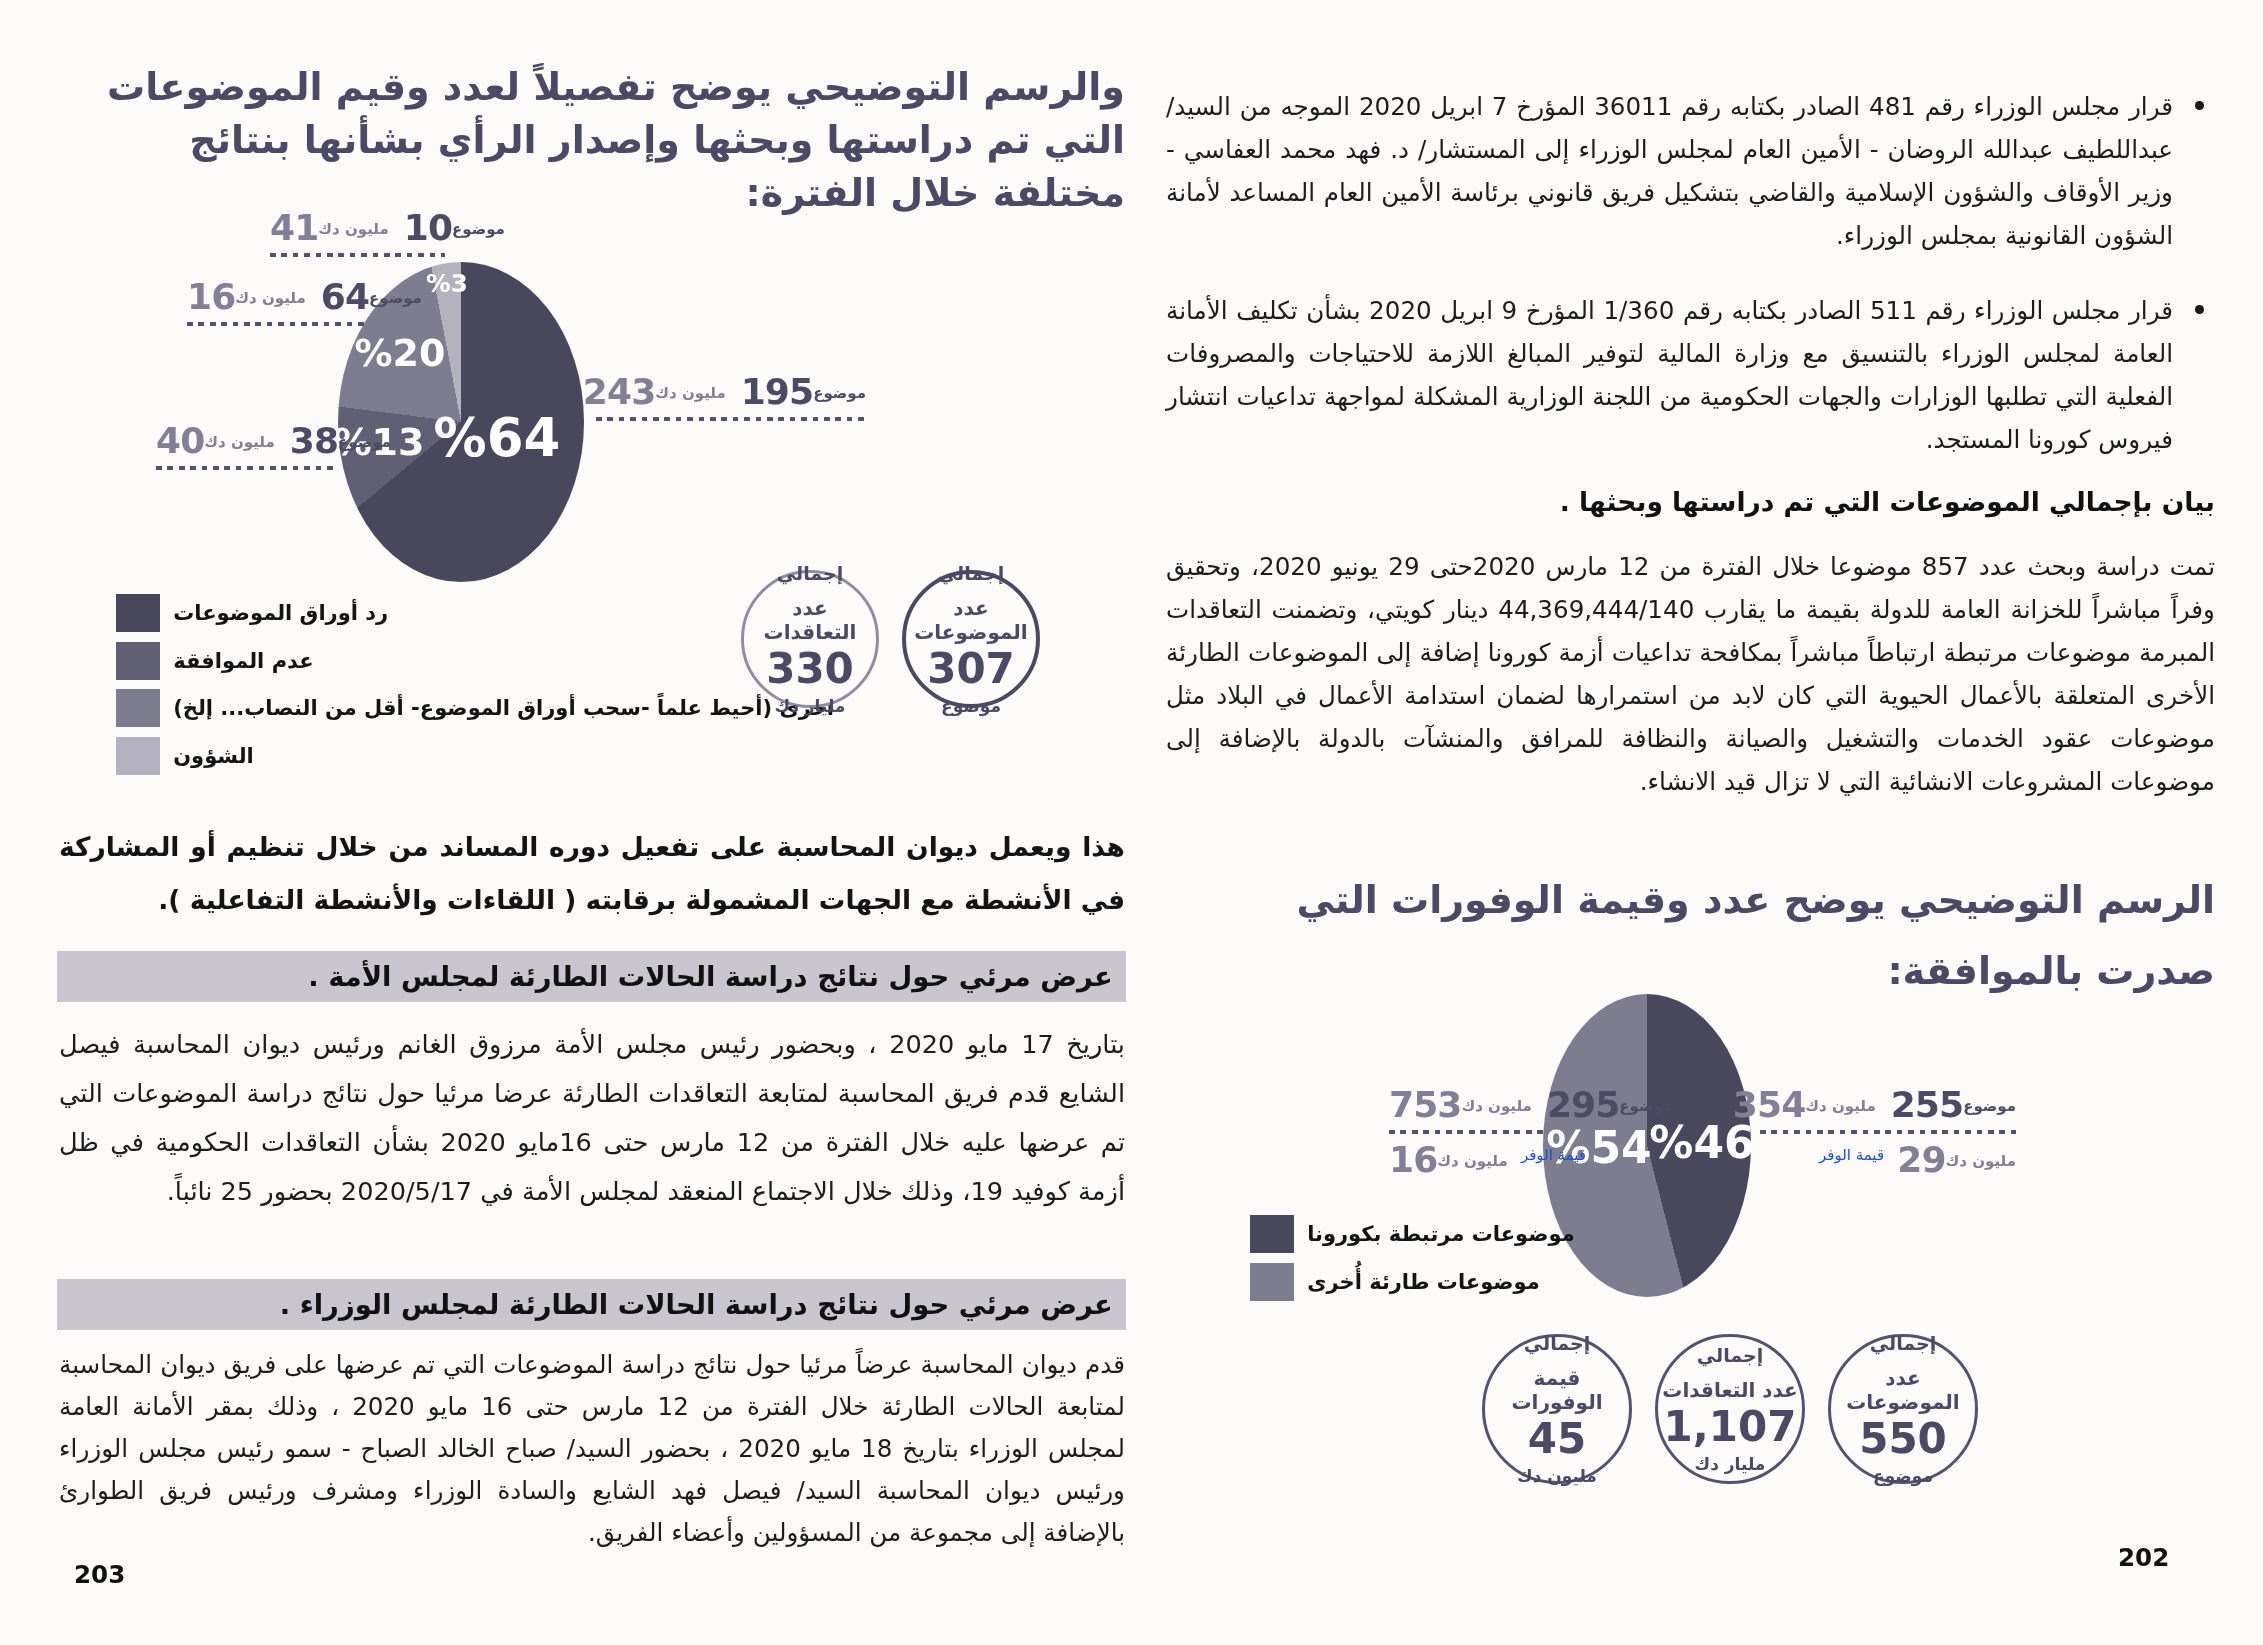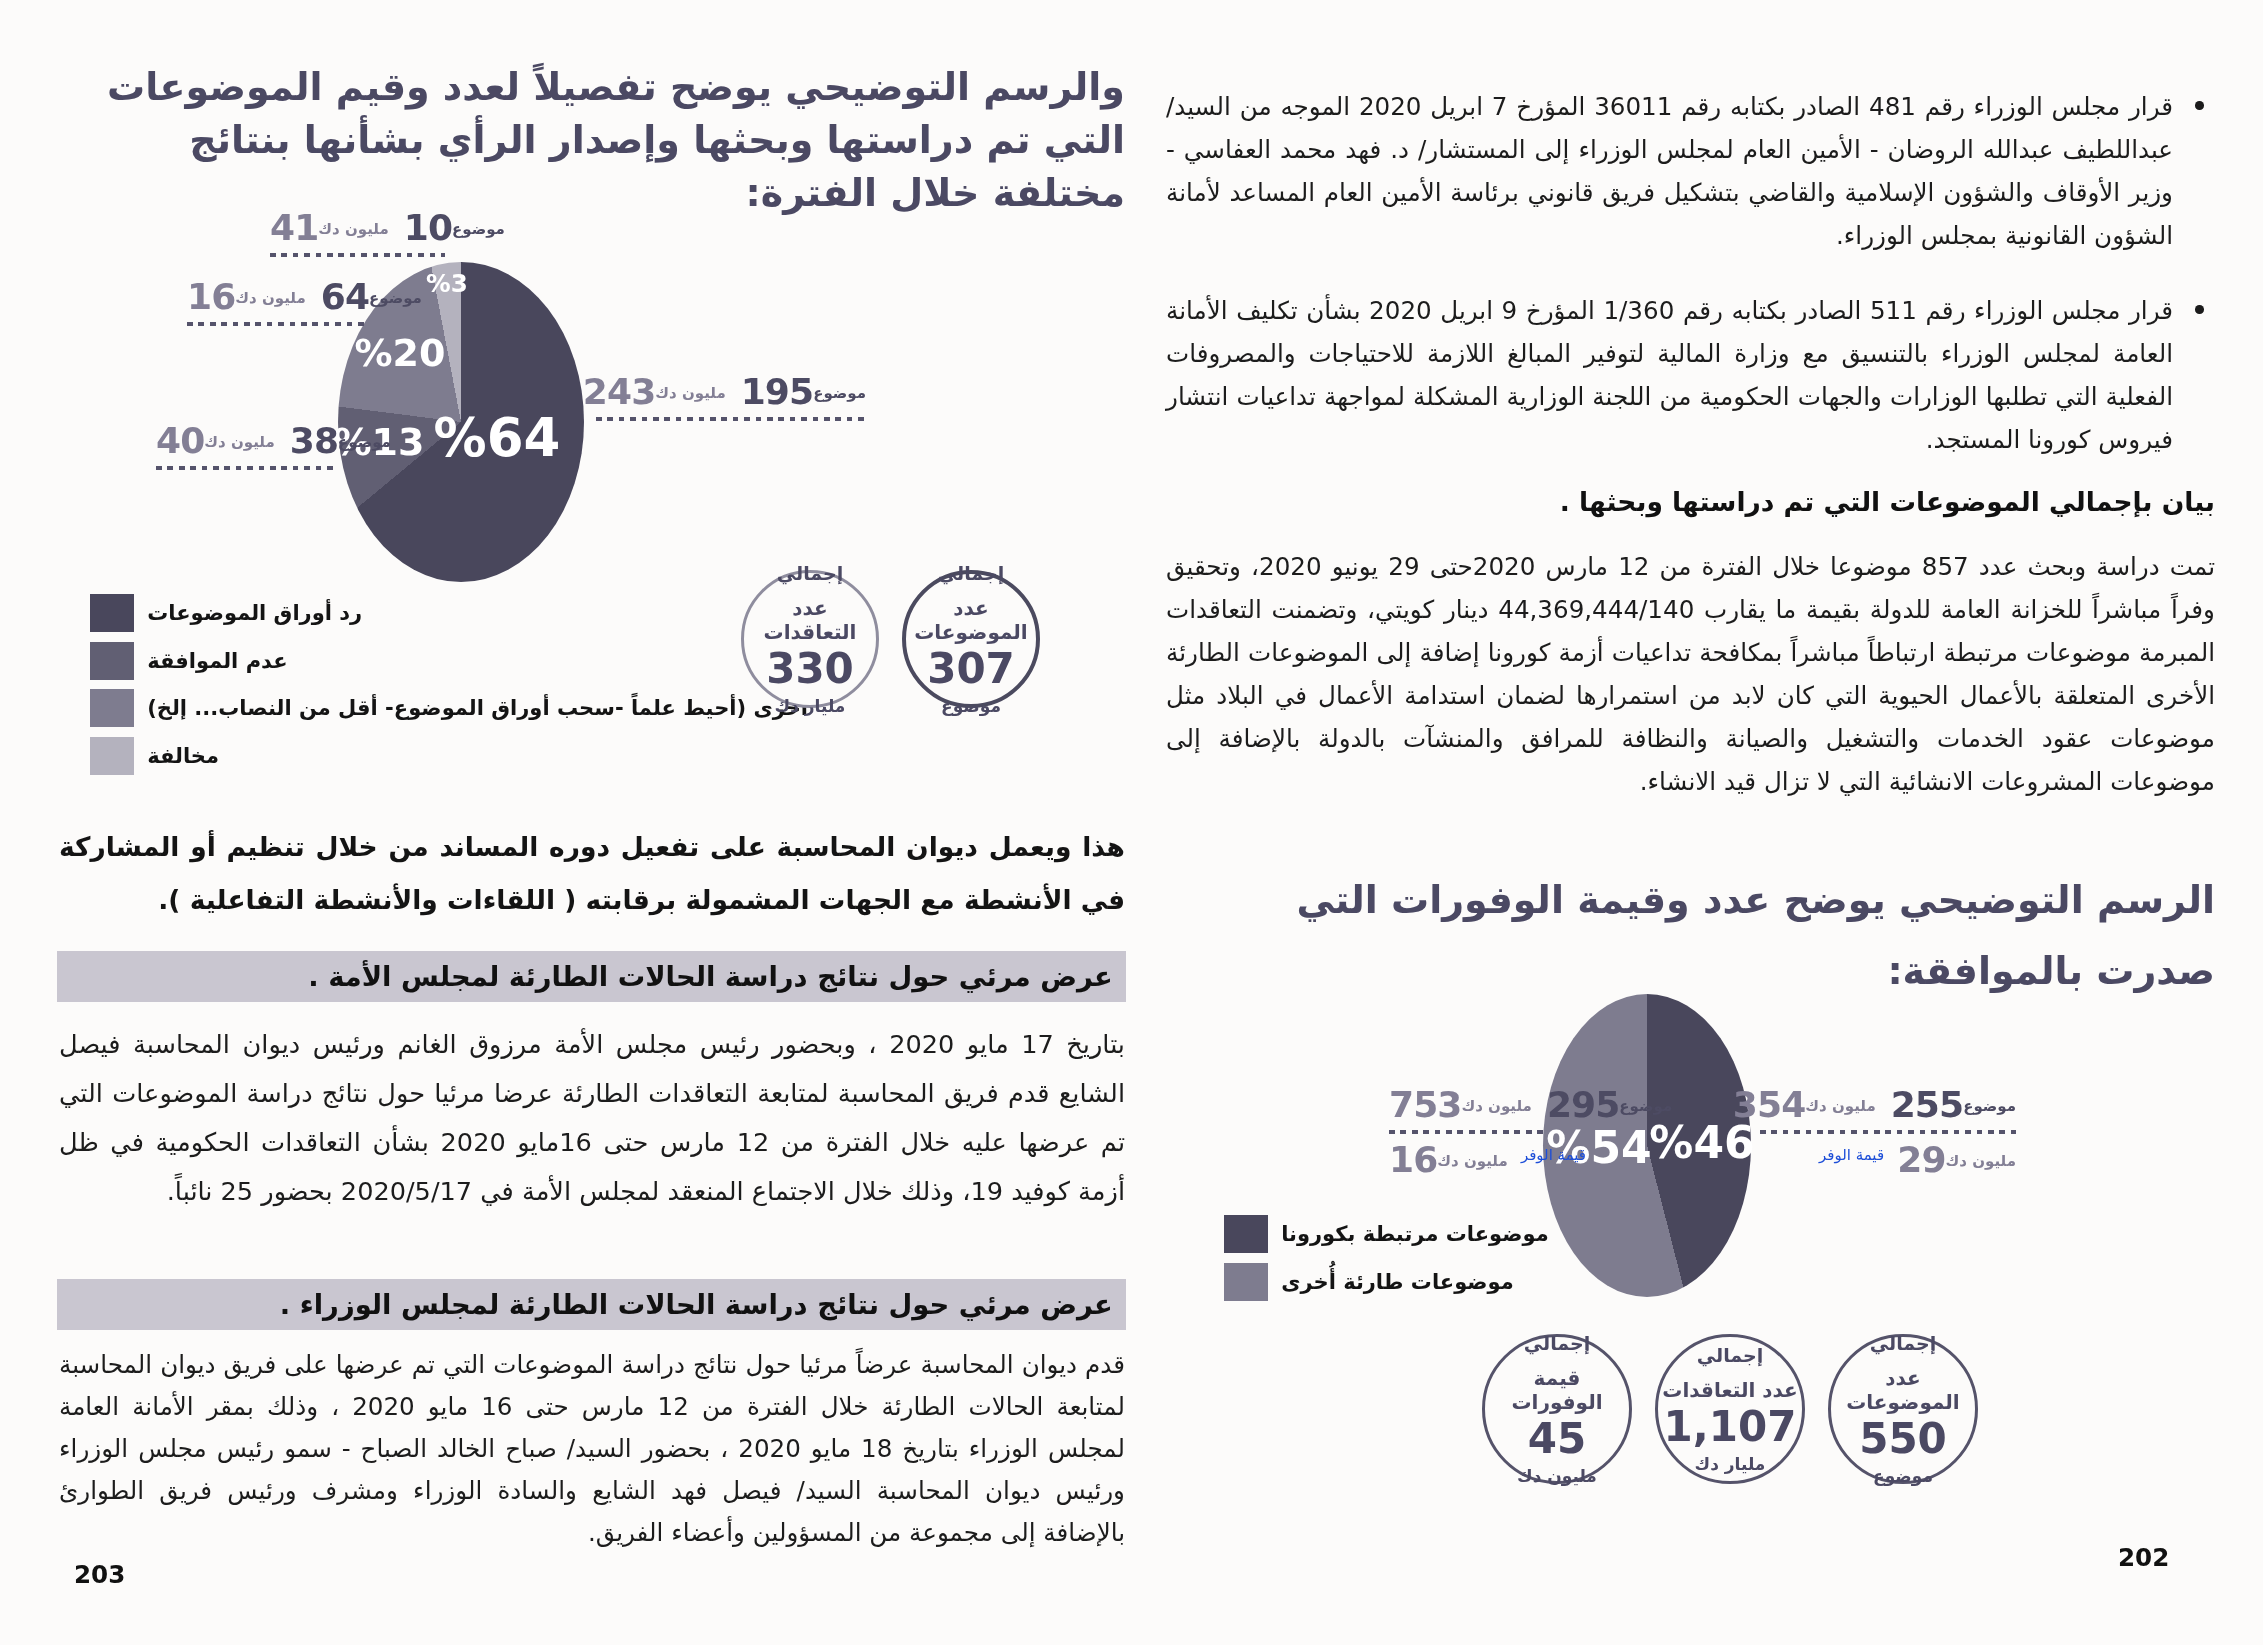--- a/index.html
+++ b/index.html
@@ -25,21 +25,21 @@
   .num-col{display:flex;flex-direction:row;align-items:center;line-height:1;}
   .num-col .n{font-size:36px;font-weight:bold;letter-spacing:-0.9px;}
   .num-col .u{font-size:15px;font-weight:bold;margin-top:3.8px;white-space:nowrap;}
   .num-col.val .n,.num-col.val .u{color:#837f95;}
   .num-col.cnt .n,.num-col.cnt .u{color:#4d4b63;}
   .dots{height:4.7px;margin-top:6.6px;background:repeating-linear-gradient(90deg,#55536b 0 5.7px,transparent 5.7px 11.4px);}
   .savings{display:flex;direction:ltr;gap:13.2px;margin-top:7.6px;align-items:flex-start;}
   .savings.end{justify-content:flex-end;}
   .sav-label{font-size:15px;font-weight:normal;color:#1d4ed8;padding-top:3.8px;white-space:nowrap;}
   
-  .legend-row{display:flex;direction:ltr;align-items:center;gap:13.2px;margin-bottom:9.5px;}
+  .legend-row{display:flex;direction:ltr;align-items:center;gap:13.2px;margin-bottom:9.5px;margin-left:26px;}
   .swatch{width:44px;height:38px;flex:0 0 44px;}
   .legend-label{font-size:21px;font-weight:bold;color:#141414;direction:rtl;white-space:nowrap;}
   
   .badges{display:flex;direction:ltr;gap:23px;}
   .badge{border-radius:50%;display:flex;flex-direction:column;align-items:center;justify-content:center;text-align:center;color:#4b4963;background:#fcfbfa;box-sizing:border-box;}
   .badge .b1{font-size:19px;font-weight:bold;}
   .badge .b2{font-size:20px;font-weight:bold;margin-top:12px;}
   .badge .bv{font-size:42px;font-weight:bold;margin-top:3.8px;line-height:1;}
   .badge .bu{font-size:17px;font-weight:bold;margin-top:5.7px;}
   .badge.sz146{width:138px;height:138px;}
@@ -226,21 +226,21 @@
     <div class="legend-row">
       <span class="swatch" style="background-color: rgb(97, 95, 115);"></span>
       <span class="legend-label">عدم الموافقة</span>
     </div>
     <div class="legend-row">
       <span class="swatch" style="background-color: rgb(126, 124, 143);"></span>
       <span class="legend-label">أخرى (أحيط علماً -سحب أوراق الموضوع- أقل من النصاب... إلخ)</span>
     </div>
     <div class="legend-row">
       <span class="swatch" style="background-color: rgb(180, 178, 190);"></span>
-      <span class="legend-label">مخالفة</span>
+      <span class="legend-label">الشؤون</span>
     </div>
   </div>
 
   <div class="abs badges" style="left:741px;top:570px;">
     <div class="badge sz146 ring-light">
       <span class="b1">إجمالي</span>
       <span class="b2">عدد التعاقدات</span>
       <span class="bv">330</span>
       <span class="bu">مليار دك</span>
     </div>

